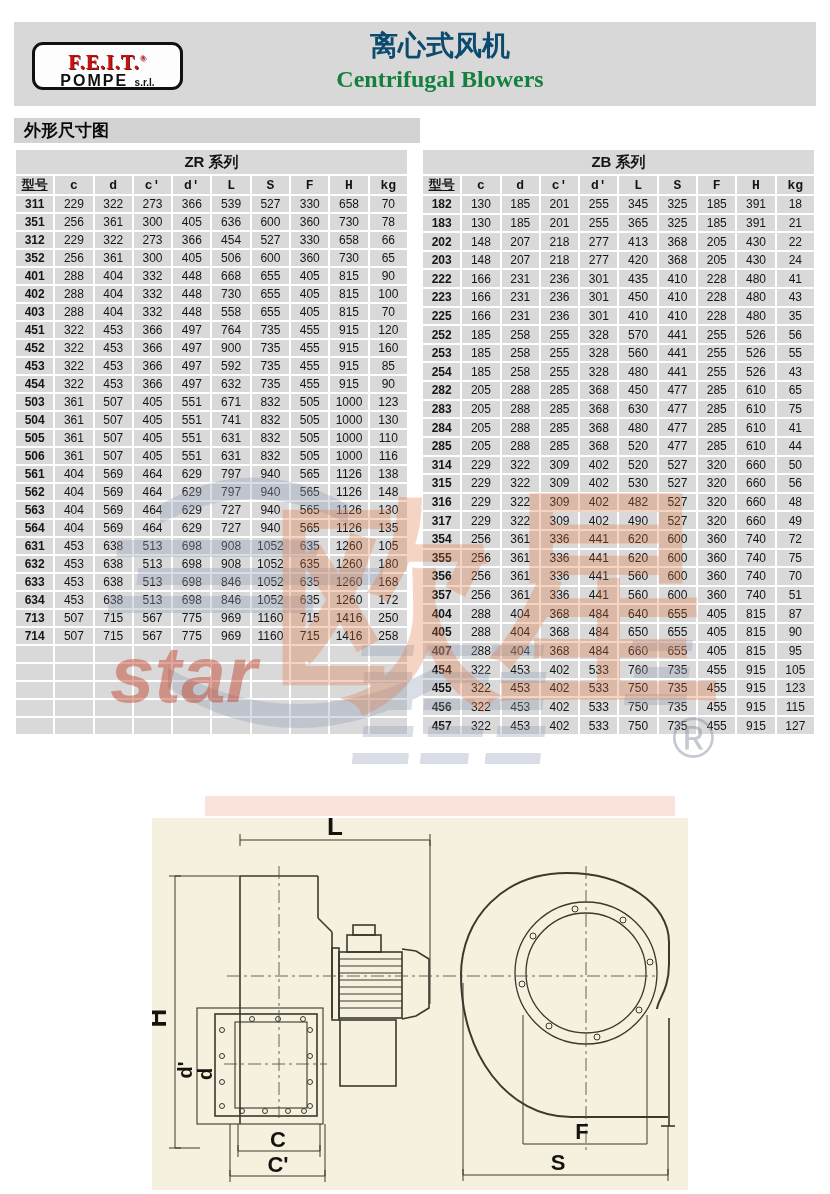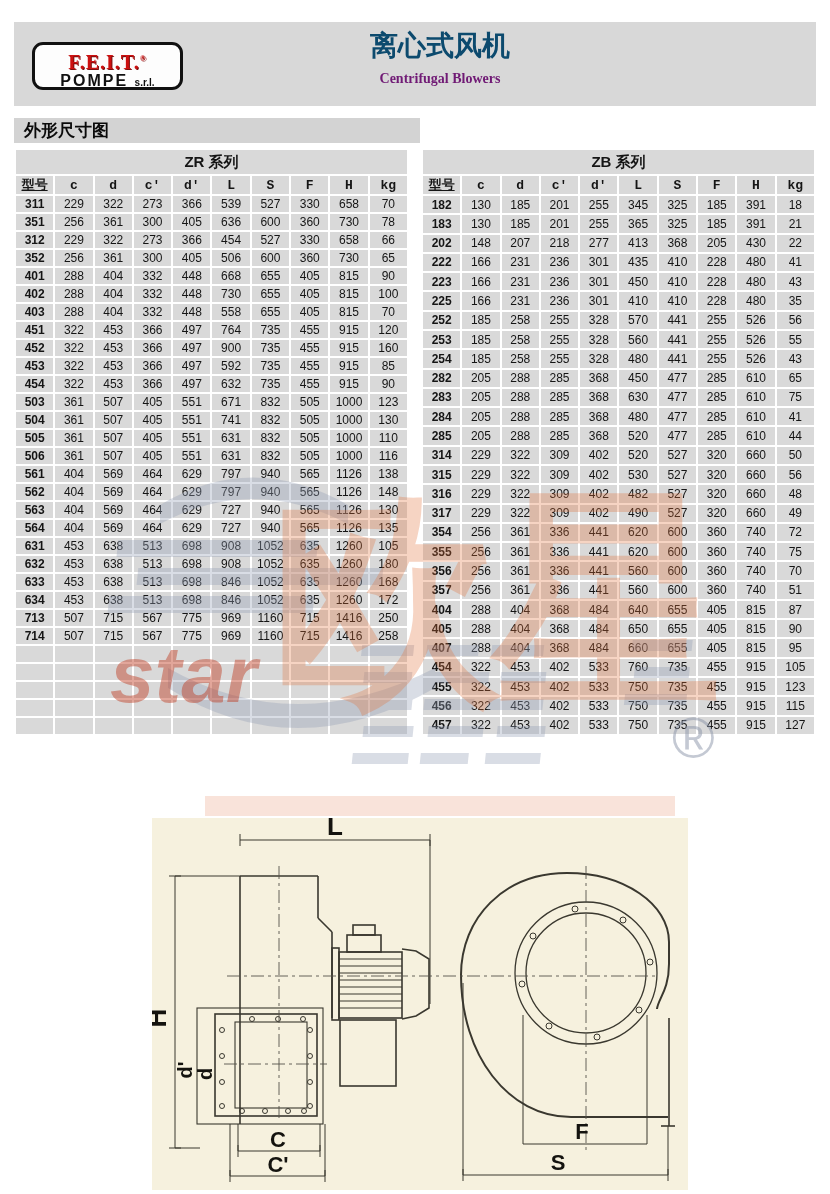--- a/index.html
+++ b/index.html
@@ -8,21 +8,21 @@
 
   
   .header-band{position:absolute;left:14px;top:22px;width:802px;height:84px;background:#d8d8d8;}
   .logo{position:absolute;left:18px;top:20px;width:151px;height:48px;background:#fdfdfd;border:3px solid #111;border-radius:11px;text-align:center;box-sizing:border-box;padding-top:4px;}
   .logo-line1{font-family:"Liberation Serif","DejaVu Serif",serif;font-weight:bold;color:#cc1111;font-size:20px;letter-spacing:1px;line-height:20px;text-shadow:1px 1px 0 #7a0d0d;}
   .logo-reg{font-size:8px;vertical-align:super;color:#cc1111;}
   .logo-line2{font-weight:bold;color:#111;font-size:16px;line-height:17px;letter-spacing:2px;}
   .logo-srl{font-size:10px;letter-spacing:0;font-weight:bold;}
   .titles{position:absolute;left:166px;top:6px;width:520px;text-align:center;}
   .title-zh{font-size:28px;font-weight:bold;color:#0c4a6e;line-height:36px;}
-  .title-en{font-family:"Liberation Serif","DejaVu Serif",serif;font-size:14px;font-weight:bold;color:#701a75;line-height:30px;}
+  .title-en{font-family:"Liberation Serif","DejaVu Serif",serif;font-size:24px;font-weight:bold;color:#15803d;line-height:30px;}
 
   
   .section-bar{position:absolute;left:14px;top:118px;width:406px;height:25px;background:#d3d3d3;font-size:17px;font-weight:bold;color:#0a0a0a;line-height:25px;padding-left:10px;box-sizing:border-box;}
 
   
   .tables-row{position:absolute;left:14px;top:148px;width:802px;display:flex;gap:12px;z-index:2;}
   table.dim-table{border-collapse:separate;border-spacing:2px;width:400px;table-layout:fixed;}
   table.dim-table th,table.dim-table td{background:#d9d9d9;text-align:center;vertical-align:middle;padding:0;color:#151515;overflow:hidden;white-space:nowrap;}
   th.series-title{height:24px;font-size:15px;font-weight:bold;}
   tr.col-head th{height:18px;font-size:13px;font-weight:bold;font-family:Liberation Mono, monospace;}
@@ -486,20 +486,32 @@
             <td class="model">202</td>
             <td>148</td>
             <td>207</td>
             <td>218</td>
             <td>277</td>
             <td>413</td>
             <td>368</td>
             <td>205</td>
             <td>430</td>
             <td>22</td>
+          </tr>
+          <tr>
+            <td class="model">203</td>
+            <td>148</td>
+            <td>207</td>
+            <td>218</td>
+            <td>277</td>
+            <td>420</td>
+            <td>368</td>
+            <td>205</td>
+            <td>430</td>
+            <td>24</td>
           </tr>
           <tr>
             <td class="model">222</td>
             <td>166</td>
             <td>231</td>
             <td>236</td>
             <td>301</td>
             <td>435</td>
             <td>410</td>
             <td>228</td>

